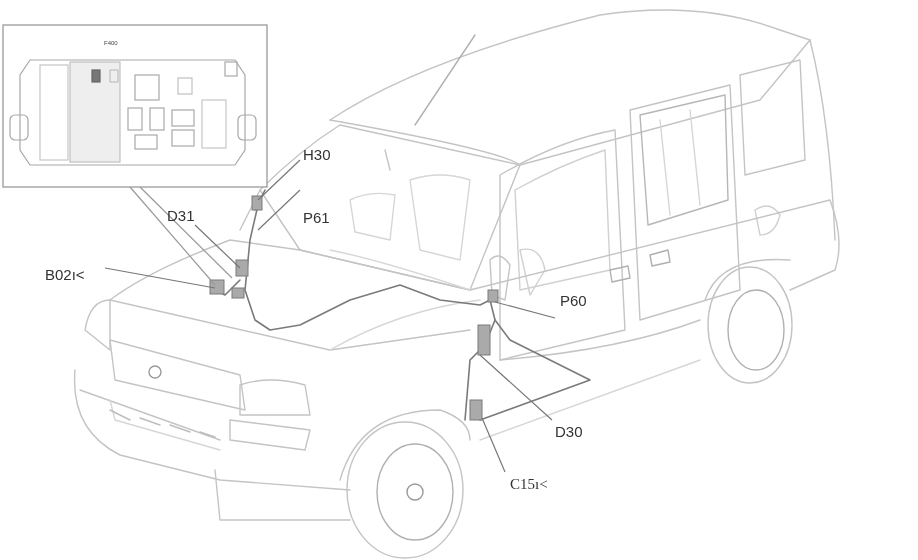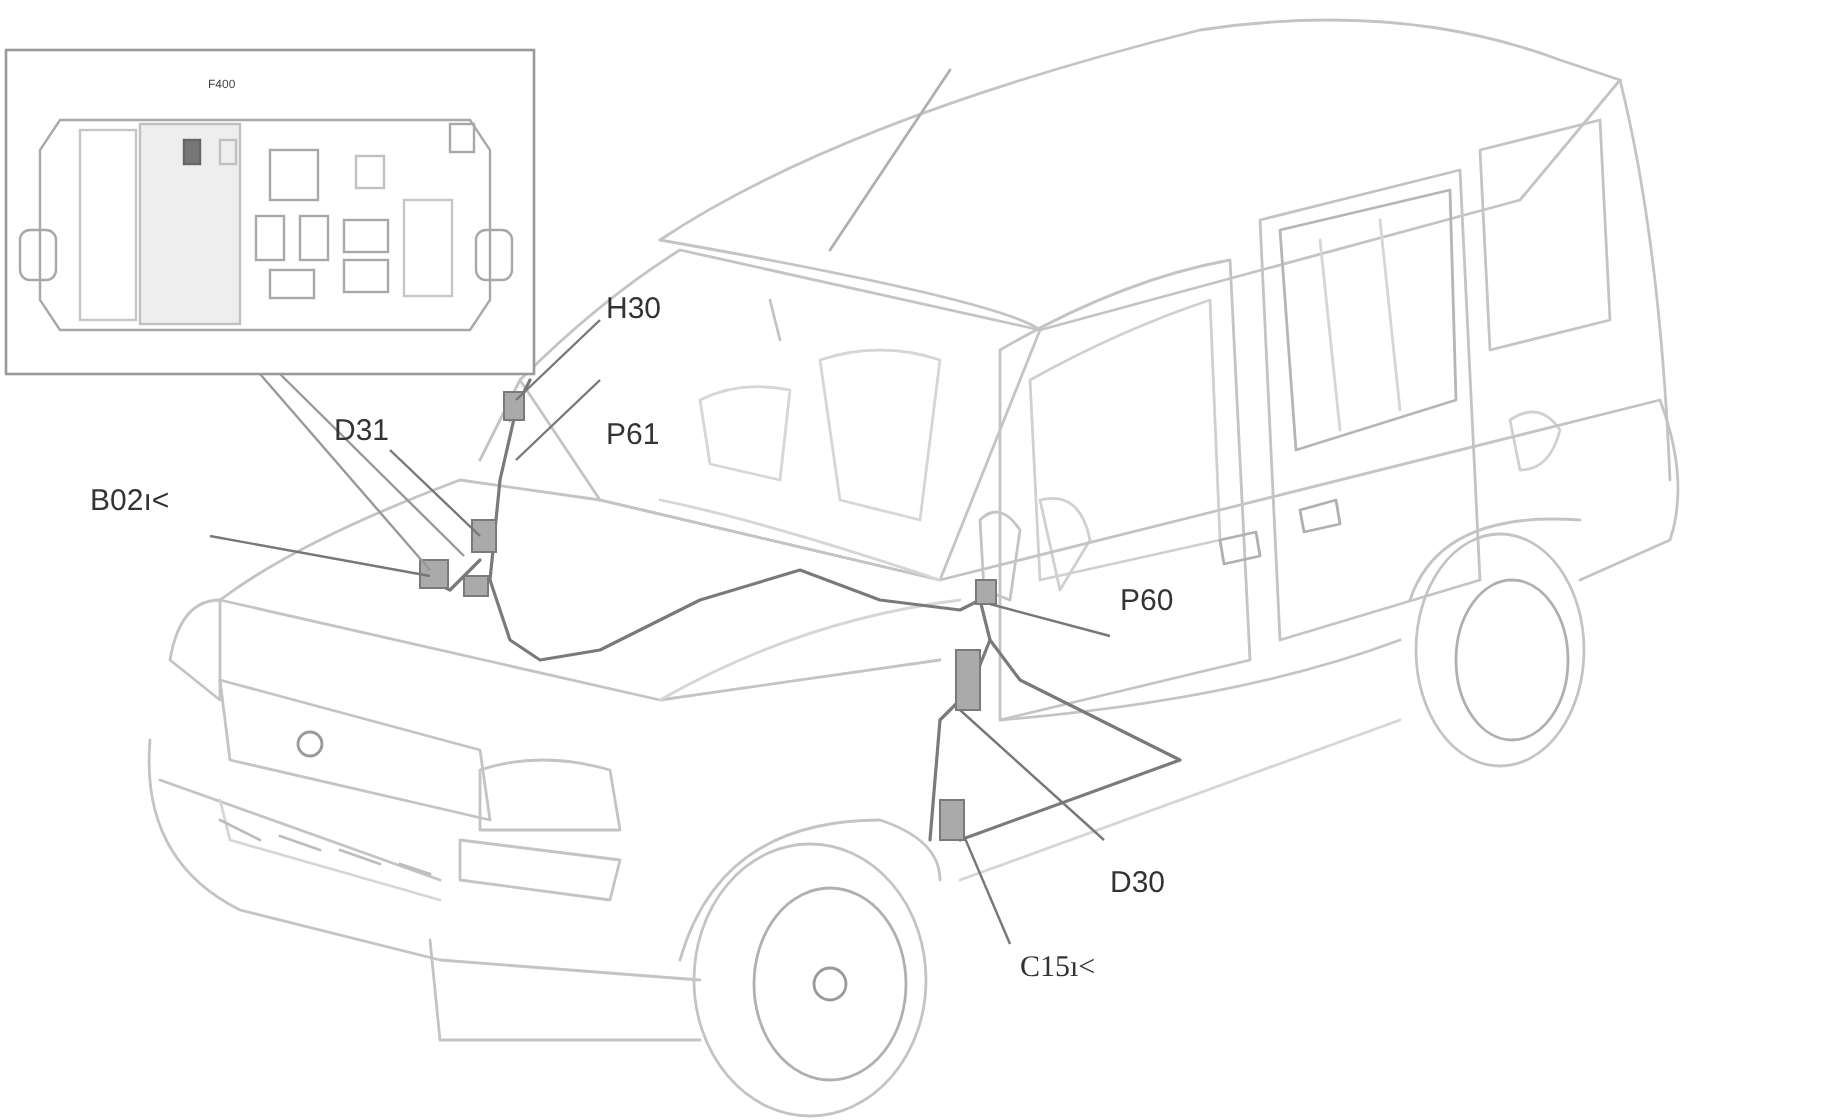--- a/index.html
+++ b/index.html
@@ -128,17 +128,17 @@
         <rect x="225" y="62" width="12" height="14"></rect>
       </g>
     </g>
   </svg>
 
   <span class="inset-title" style="left:104px; top:40px;">F400</span>
 
   <span class="label" style="left:303px; top:146px;">H30</span>
   <span class="label" style="left:303px; top:177px;margin-top:32px;">P61</span>
   <span class="label" style="left:167px; top:207px;">D31</span>
-  <span class="label" style="left:45px; top:242px;text-align:right;">B02ı&lt;</span>
+  <span class="label" style="left:45px; top:266px;text-align:right;">B02ı&lt;</span>
   <span class="label" style="left:560px; top:292px;">P60</span>
-  <span class="label" style="left:555px; top:423px;margin-top:10px;">D30</span>
+  <span class="label" style="left:555px; top:423px;">D30</span>
   <span class="label" style="left:510px; top:476px;font-family:Liberation Serif, serif;">C15ı&lt;</span>
 </div>
 
 </body></html>

